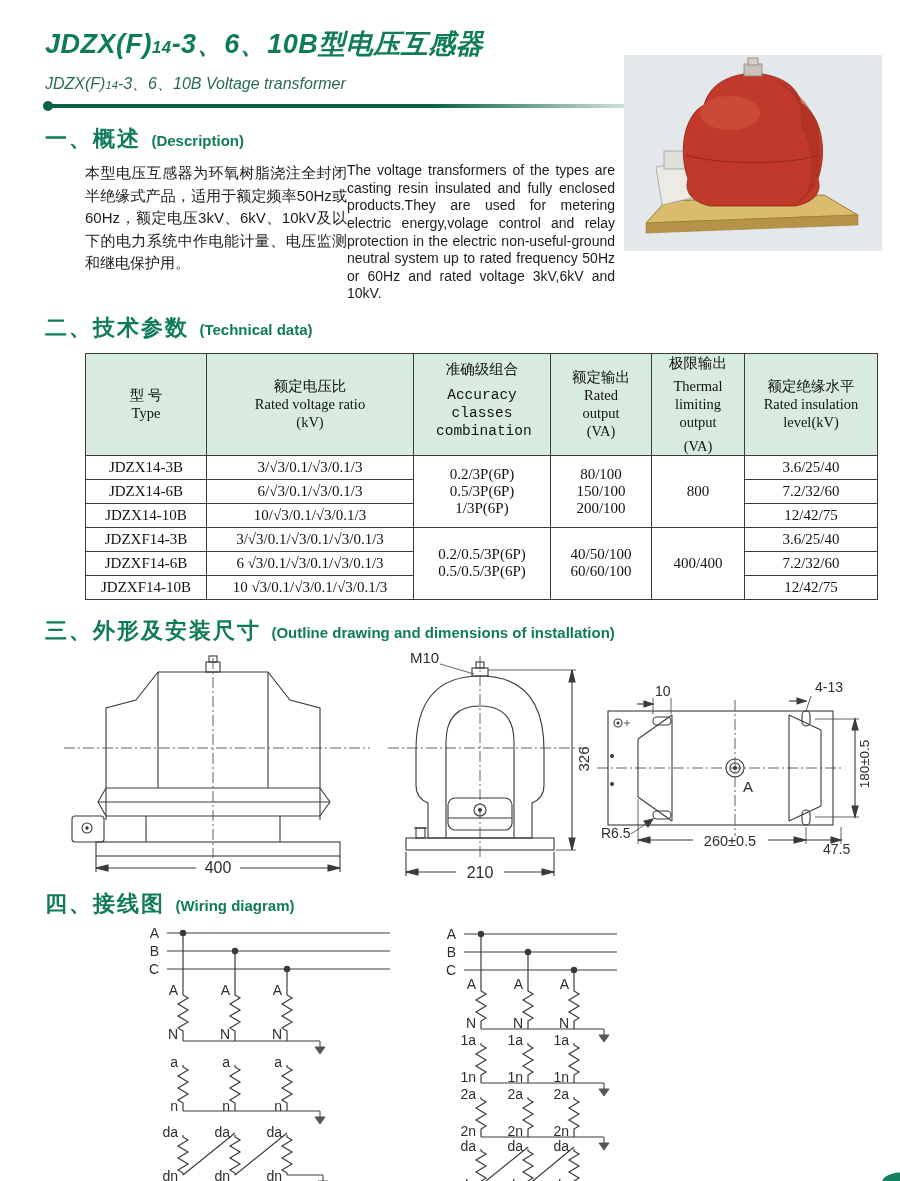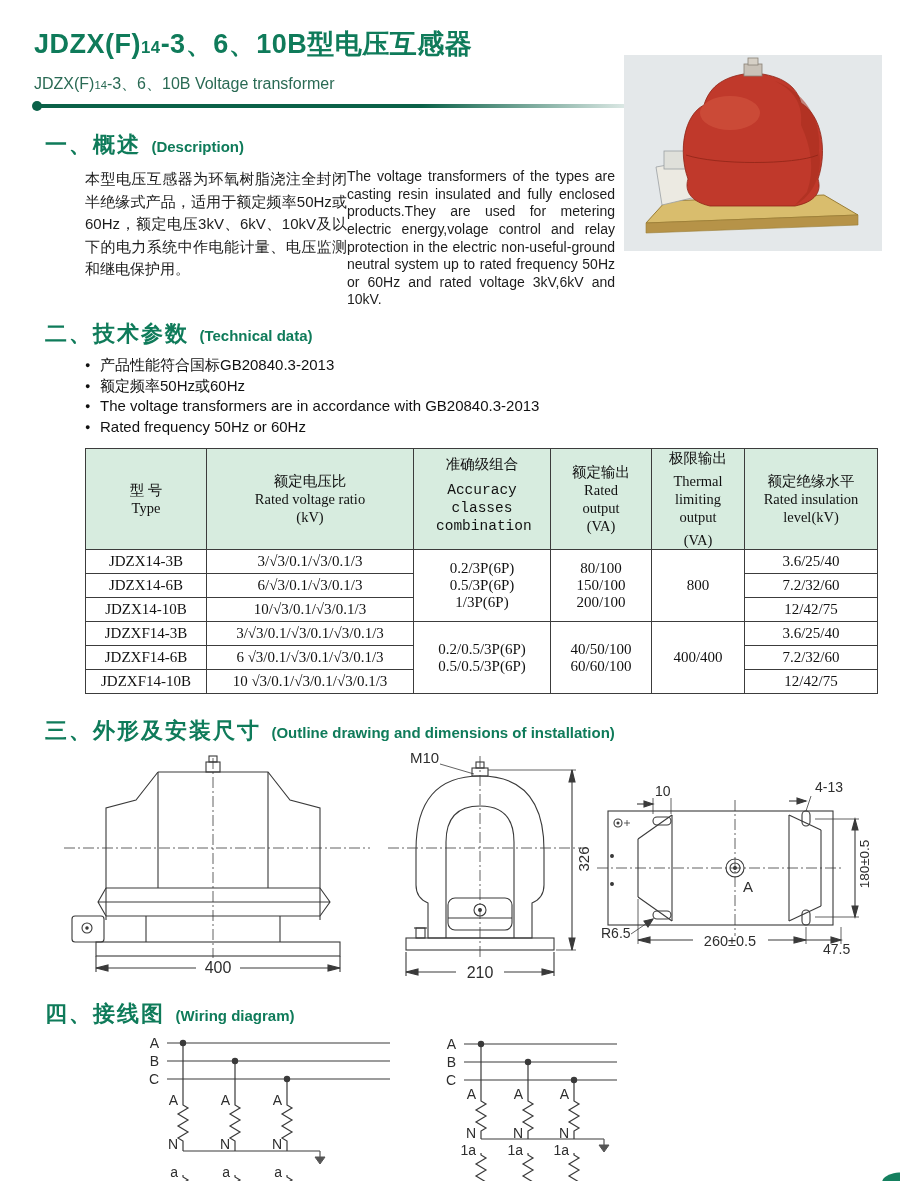--- a/index.html
+++ b/index.html
@@ -1,30 +1,30 @@
 <!DOCTYPE html>
 <html><head>
 <meta charset="utf-8">
 <style>
   html,body{margin:0;padding:0;background:#fff;}
   .page{position:relative;width:900px;height:1181px;background:#ffffff;overflow:hidden;
         font-family:"Liberation Sans",sans-serif;color:#222;}
 
   
-  .hd{padding:26px 0 0 34px;}
+  .hd{padding:26px 0 0 45px;font-style:italic;}
   h1{margin:0;font-size:27px;font-weight:bold;color:#0f7b5a;letter-spacing:.5px;}
   h1 sub{font-size:62%;vertical-align:baseline;}
   .subtitle{margin-top:12px;font-size:16px;color:#2a6a54;}
   .subtitle sub{font-size:70%;vertical-align:baseline;}
   .divider{position:relative;margin-top:9px;height:4px;width:645px;
            background:linear-gradient(to right,#0a6148 0%,#0a6148 60%,rgba(10,97,72,0) 97%);}
   .divider::before{content:"";position:absolute;left:-2px;top:-3px;width:10px;height:10px;border-radius:50%;background:#0a6148;}
 
   
-  .sec{padding-left:45px;margin-top:22px;color:#0f7b5a;}
+  .sec{padding-left:45px;margin-top:16px;color:#0f7b5a;}
   .sec .zh{font-size:22px;font-weight:bold;letter-spacing:2px;}
   .sec .en{font-size:15px;font-weight:bold;margin-left:6px;}
 
   
   .desc{display:flex;padding-left:85px;margin-top:8px;width:540px;}
   .desc .zh{width:262px;font-size:15px;line-height:1.5;text-align:justify;margin:0;color:#1c1c1c;}
   .desc .en{width:268px;font-size:14px;line-height:1.26;text-align:justify;margin:0;color:#1c1c1c;}
 
   
   .photo{position:absolute;left:624px;top:55px;}
@@ -91,26 +91,20 @@
       <rect x="120" y="9" width="18" height="12" fill="#c9c2b8" stroke="#8a8378" stroke-width="0.8"></rect>
       <rect x="124" y="3" width="10" height="7" fill="#d6d0c6" stroke="#8a8378" stroke-width="0.8"></rect>
     </svg>
   </div>
 
   <div class="sec" style="margin-top:10px;">
     <span class="zh"><span>二、</span><span>技术参数</span></span>
     <span class="en">(Technical data)</span>
   </div>
 
-  <ul class="bullets">
-    <li>产品性能符合国标GB20840.3-2013</li>
-    <li>额定频率50Hz或60Hz</li>
-    <li>The voltage transformers are in accordance with GB20840.3-2013</li>
-    <li>Rated frequency 50Hz or 60Hz</li>
-  </ul>
 
   <table class="tech">
     <thead>
       <tr>
         <th class="cw0">
             <div>型  号</div>
             <div>Type</div>
           </th>
         <th class="cw1">
             <div>额定电压比</div>
@@ -332,21 +326,21 @@
       <text x="62" y="28" font-size="14">10</text>
       <text x="222" y="24" font-size="14">4-13</text>
       <text x="276" y="104" font-size="13.5" text-anchor="middle" transform="rotate(-90 272,100)">180±0.5</text>
       <text x="150" y="124" font-size="15">A</text>
       <text x="8" y="170" font-size="14">R6.5</text>
       <text x="137" y="178" font-size="14.5" text-anchor="middle">260±0.5</text>
       <text x="230" y="186" font-size="14">47.5</text>
     </svg>
   </div>
 
-  <div class="sec" style="margin-top:16px;">
+  <div class="sec" style="margin-top:6px;">
     <span class="zh"><span>四、</span><span>接线图</span></span>
     <span class="en">(Wiring diagram)</span>
   </div>
 
   <div class="wiring">
 
     <svg width="295" height="292" viewBox="0 0 295 292">
       <defs>
         <path id="zz1" d="M0,0 v2 l5,3 l-10,6 l10,6 l-10,6 l10,6 l-10,6 l5,3 v2" fill="none" stroke="#3a3a3a" stroke-width="1.2"></path>
         <g id="gnd1" stroke="#555" fill="#555">

